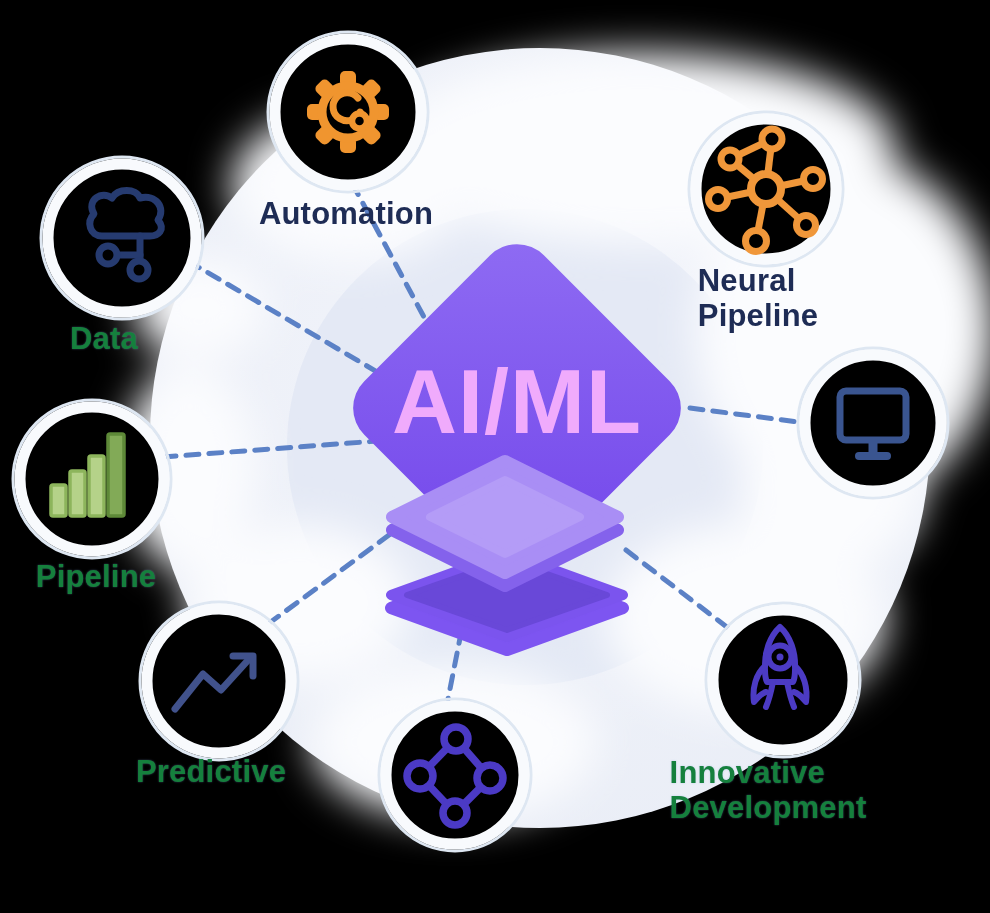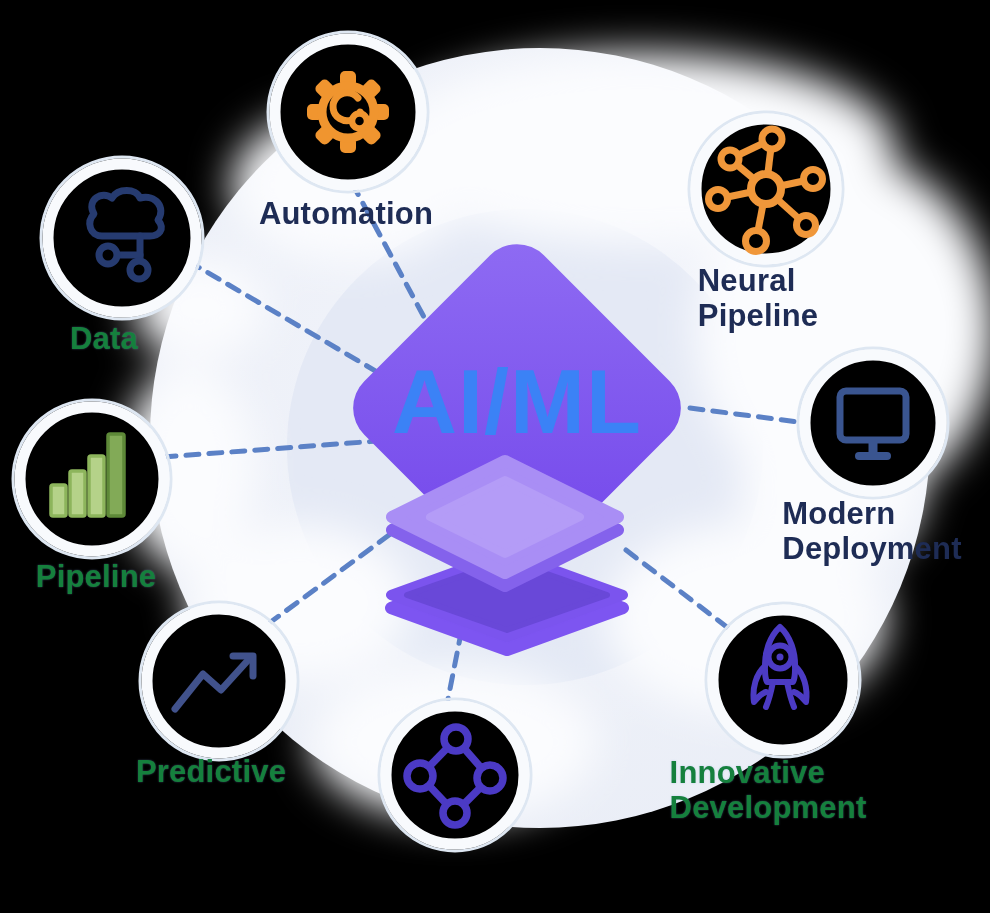--- a/index.html
+++ b/index.html
@@ -3,21 +3,21 @@
 <meta charset="utf-8">
 <style>
   html,body{margin:0;padding:0;background:#000;}
   #stage{position:relative;width:990px;height:913px;background:#000;overflow:hidden;
          font-family:"Liberation Sans", sans-serif;}
   #scene{position:absolute;left:0;top:0;}
   .label{position:absolute;transform:translate(-50%,-50%);font-weight:bold;font-size:31px;
          color:#1E2C55;text-align:left;white-space:pre-line;line-height:35px;letter-spacing:.2px;}
   .on-dark{color:#15803d;text-shadow:0 0 2px rgba(130,160,215,.45);}
   #center-label{position:absolute;transform:translate(-50%,-50%);left:517px;top:402px;
-         font-weight:bold;font-size:90px;color:#3b82f6;letter-spacing:1px;}
+         font-weight:bold;font-size:90px;color:#f0abfc;letter-spacing:1px;}
   .lbl-automation{left:346px;top:213px;}
   .lbl-neural{left:758px;top:298px;}
   .lbl-data{left:104px;top:338px;}
   .lbl-modern{left:872px;top:531px;}
   .lbl-pipeline{left:96px;top:576px;}
   .lbl-predictive{left:211px;top:771px;}
   .lbl-aimodel{left:456px;top:859px;}
   .lbl-innovative{left:740px;top:790px;margin-left:28px;}
 </style>
 </head>
@@ -195,20 +195,18 @@
     <path d="M -7 10 C -9 20 -11 28 -14 35"></path>
     <path d="M 7 10 C 9 20 11 28 14 35"></path>
   </g>
 </svg>
 
 <div id="center-label">AI/ML</div>
 <div class="label lbl-automation">Automation</div>
 <div class="label lbl-neural">Neural
 Pipeline</div>
 <div class="label on-dark lbl-data">Data</div>
-<div class="label lbl-modern">Modern
-Deployment</div>
 <div class="label on-dark lbl-pipeline">Pipeline</div>
 <div class="label on-dark lbl-predictive">Predictive</div>
 <div class="label on-dark lbl-innovative">Innovative
 Development</div>
 
 </div>
 
 </body></html>

